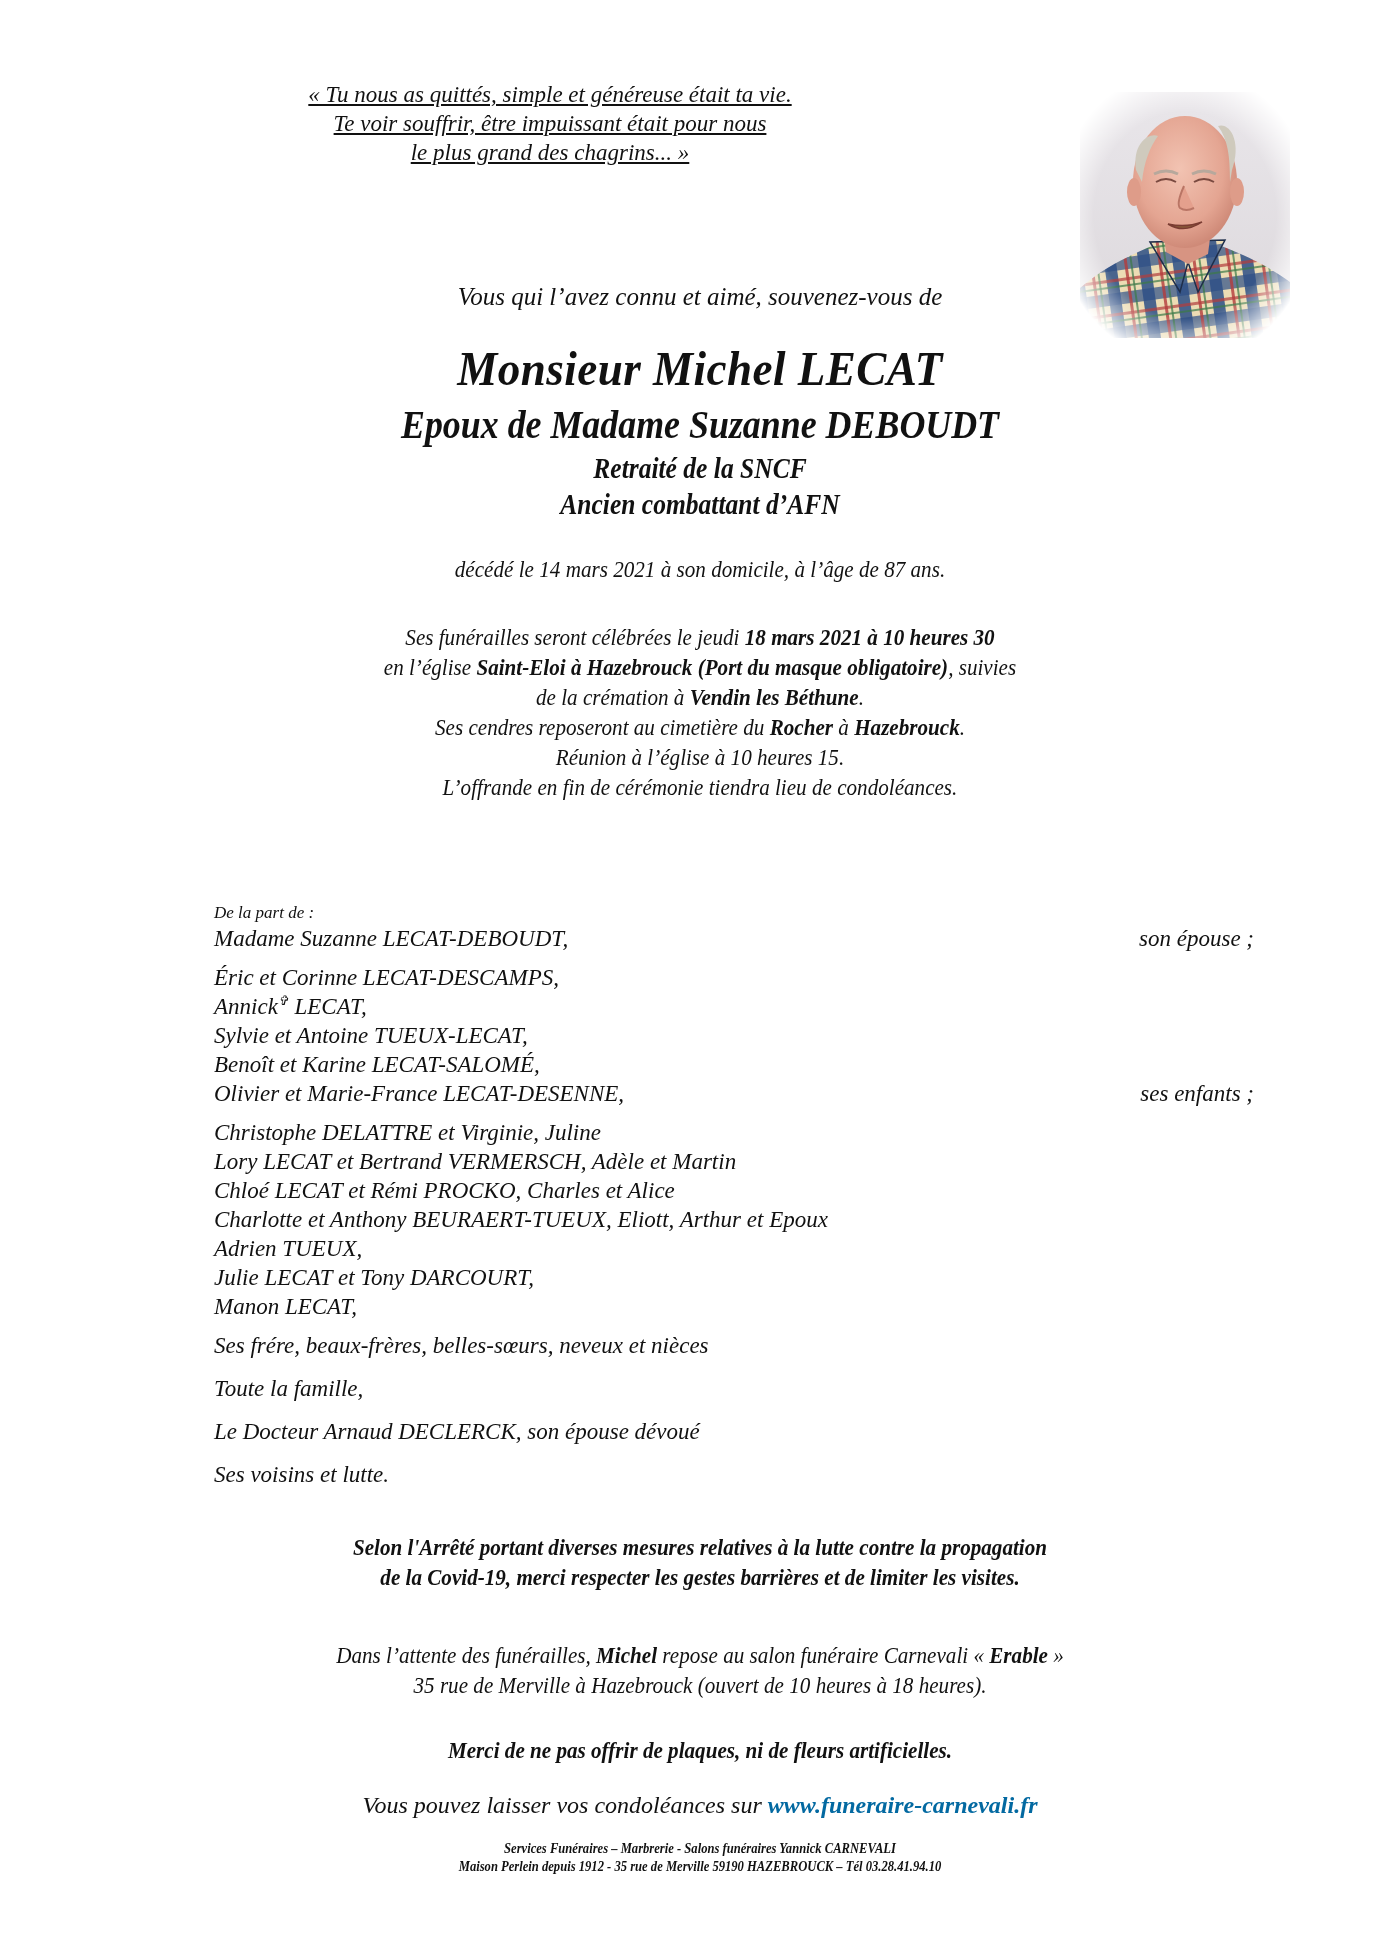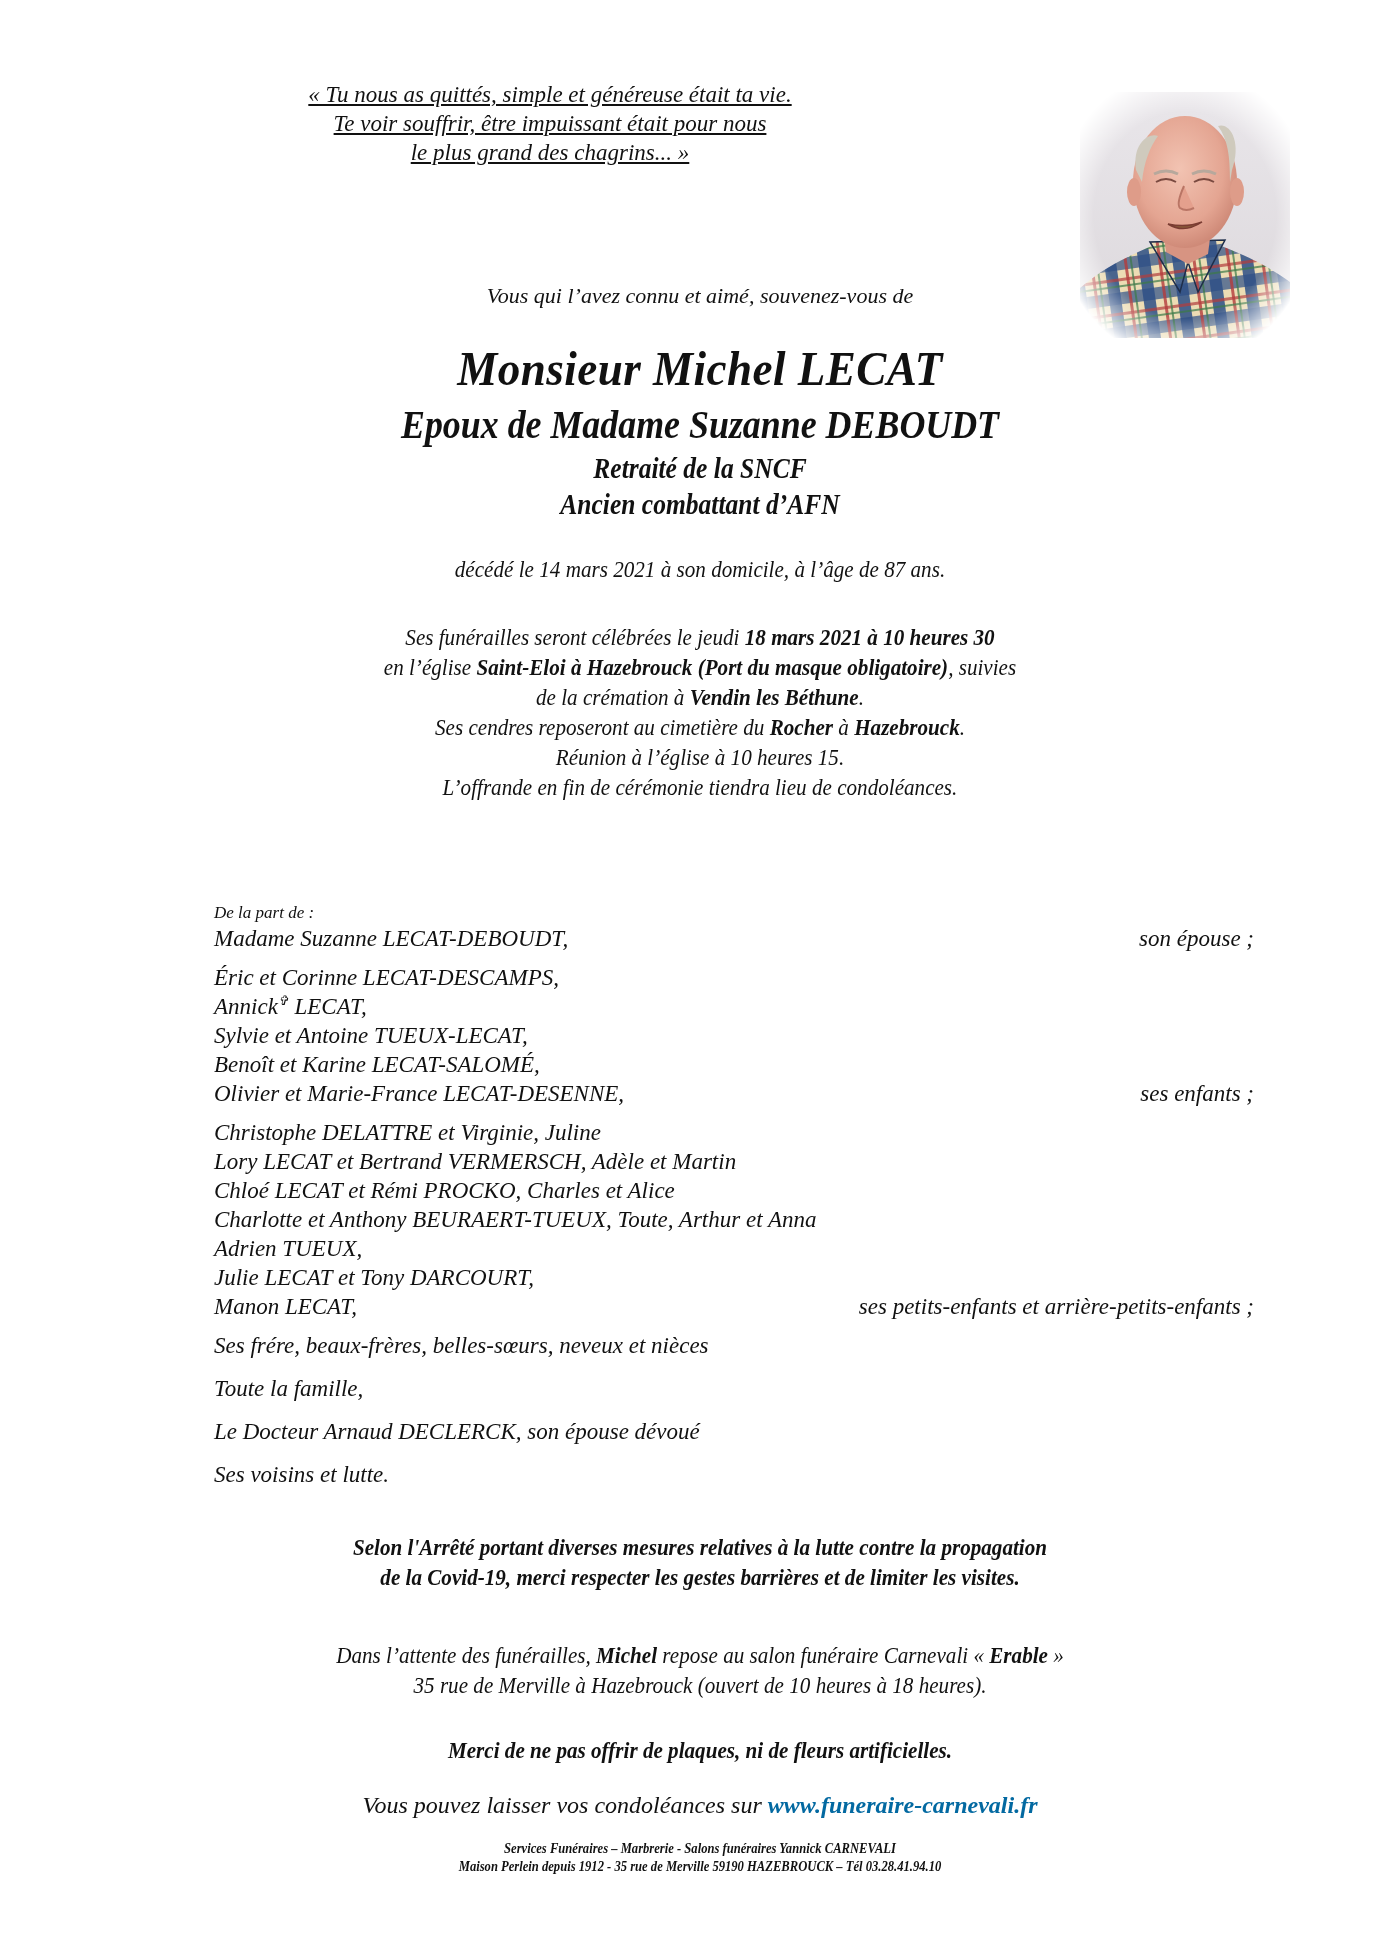--- a/index.html
+++ b/index.html
@@ -22,21 +22,21 @@
       left: 1080px; top: 92px; width: 210px; height: 246px;
       border-radius: 14px;
       overflow: hidden;
       -webkit-mask-image: radial-gradient(ellipse 62% 60% at 50% 50%, #000 70%, transparent 100%);
               mask-image: radial-gradient(ellipse 62% 60% at 50% 50%, #000 70%, transparent 100%);
     }
     #portrait svg { width: 100%; height: 100%; display: block; }
 
     #intro {
       left: 300px; width: 800px; top: 283px;
-      font-size: 22px; font-style: italic; text-align: center;
+      font-size: 25px; font-style: italic; text-align: center;
     }
 
     #name-title {
       left: 200px; width: 1000px; top: 340px;
       font-size: 49px; font-weight: bold; font-style: italic; text-align: center;
       letter-spacing: 0.5px;
       transform: scaleX(0.92); transform-origin: center;
     }
     #spouse-line {
       left: 200px; width: 1000px; top: 402px;
@@ -212,26 +212,25 @@
     <div class="fam-line">
       <span>Olivier et Marie-France LECAT-DESENNE,</span>
       <span class="relation">ses enfants ;</span>
     </div>
   </div>
 
   <div class="fam-group">
     <div class="fam-line">Christophe DELATTRE et Virginie, Juline</div>
     <div class="fam-line">Lory LECAT et Bertrand VERMERSCH, Adèle et Martin</div>
     <div class="fam-line">Chloé LECAT et Rémi PROCKO, Charles et Alice</div>
-    <div class="fam-line">Charlotte et Anthony BEURAERT-TUEUX, Toute, Arthur et Anna</div>
+    <div class="fam-line">Charlotte et Anthony BEURAERT-TUEUX, Eliott, Arthur et Epoux</div>
     <div class="fam-line">Adrien TUEUX,</div>
     <div class="fam-line">Julie LECAT et Tony DARCOURT,</div>
     <div class="fam-line">
       <span>Manon LECAT,</span>
-      <span class="relation">ses petits-enfants et arrière-petits-enfants ;</span>
     </div>
   </div>
 
   <div class="other-line">Ses frére, beaux-frères, belles-sœurs, neveux et nièces</div>
   <div class="other-line">Toute la famille,</div>
   <div class="other-line">Le Docteur Arnaud DECLERCK, son épouse dévoué</div>
   <div class="other-line">Ses voisins et lutte.</div>
 </div>
 
 <div id="covid" class="abs">

